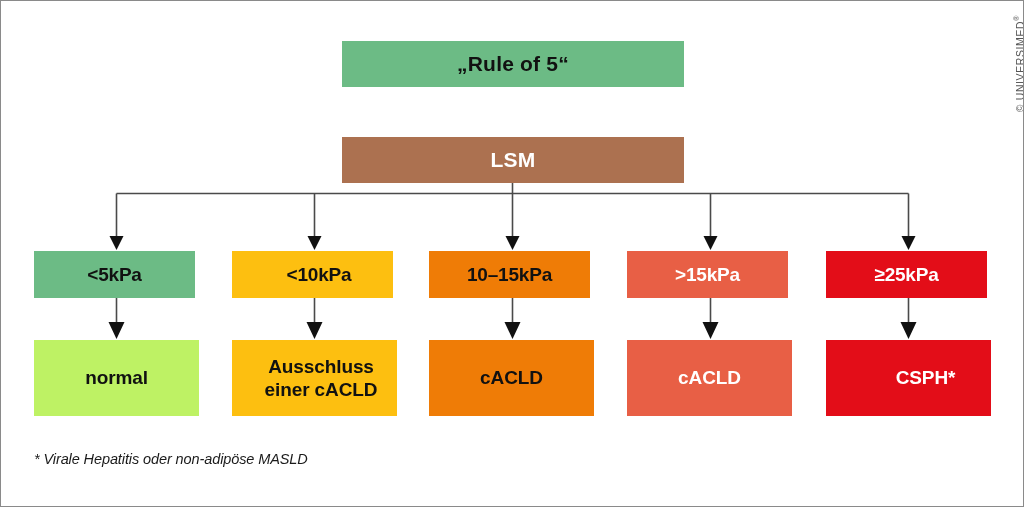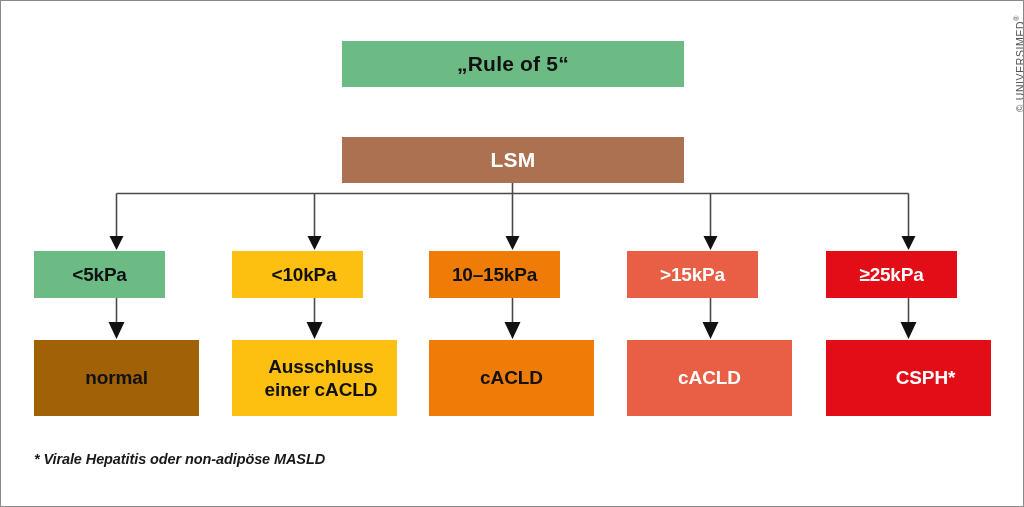--- a/index.html
+++ b/index.html
@@ -33,21 +33,21 @@
     left: 341px;
     width: 342px;
     height: 46px;
     font-size: 21px;
     letter-spacing: 0.2px;
   }
   #box-rule-of-5 { top: 40px; }
   #box-lsm       { top: 116px; }
 
   .level-box {
-    width: 131px;
+    width: 161px;
     height: 47px;
     top: 250px;
     font-size: 19px;
     letter-spacing: -0.2px;
   }
   .result-box {
     width: 165px;
     height: 76px;
     top: 339px;
     font-size: 19px;
@@ -68,21 +68,21 @@
     height: 507px;
     pointer-events: none;
   }
 
   #footnote {
     position: absolute;
     left: 33px;
     top: 450px;
     font-size: 14.5px;
     font-style: italic;
-    font-weight: bold;
+    font-weight: normal;
     color: #1a1a1a;
     letter-spacing: -0.1px;
   }
 
   #copyright {
     position: absolute;
     right: 6px;
     top: 14px;
     width: 18px;
     height: 150px;
@@ -160,21 +160,21 @@
   <div class="box level-box col3" style="background:#EF7C06; color:#111111;">
     <span>10–15kPa</span>
   </div>
   <div class="box level-box col4" style="background:#E85F45; color:#FFFFFF;">
     <span>&gt;15kPa</span>
   </div>
   <div class="box level-box col5" style="background:#E30D18; color:#FFFFFF;">
     <span>≥25kPa</span>
   </div>
 
-  <div class="box result-box col1" style="background:#a16207; color:#111111;">
+  <div class="box result-box col1" style="background:#bef264; color:#111111;">
     <span>normal</span>
   </div>
   <div class="box result-box col2" style="background:#FDBF10; color:#111111;">
     <div>
       <div>Ausschluss</div>
       <div>einer cACLD</div>
     </div>
   </div>
   <div class="box result-box col3" style="background:#EF7C06; color:#111111;">
     <div>

